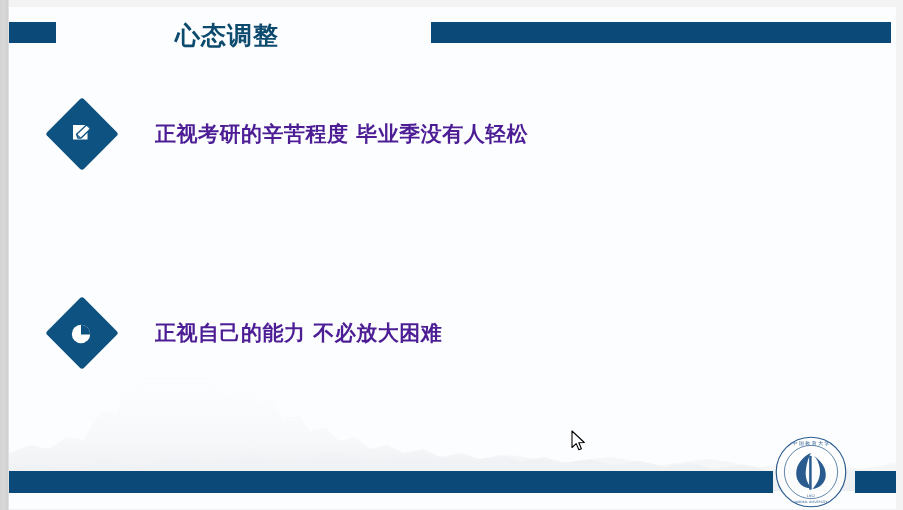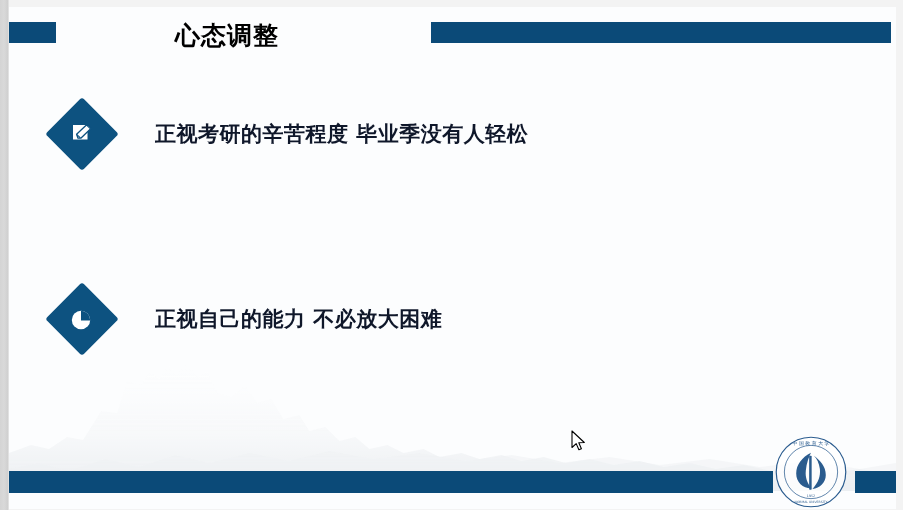--- a/index.html
+++ b/index.html
@@ -54,36 +54,36 @@
   #bottom-bar-right { left: 846px; bottom: 16px; width: 48px;  height: 22px; }
 
   
   #page-title {
     position: absolute;
     left: 166px;
     top: 12px;
     font-family: "DejaVu Sans", "Liberation Sans", sans-serif;
     font-size: 25px;
     font-weight: 700;
-    color: #000000;
+    color: #0c4a6e;
     letter-spacing: 1px;
     white-space: nowrap;
   }
 
   
   .bullet-row {
     position: absolute;
     left: 38px;
     display: flex;
     align-items: center;
     height: 72px;
   }
   #bullet-row-0 { top: 91px; }
   #bullet-row-1 { top: 189px; }
-  #bullet-row-2 { top: 276px; }
+  #bullet-row-2 { top: 290px; }
 
   .diamond {
     width: 52px;
     height: 52px;
     background: #0d5280;
     transform: rotate(45deg);
     border-radius: 3px;
     display: flex;
     align-items: center;
     justify-content: center;
@@ -96,21 +96,21 @@
     height: 26px;
     display: flex;
     align-items: center;
     justify-content: center;
   }
   .bullet-text {
     margin-left: 47px;
     font-family: "DejaVu Serif", "Liberation Serif", serif;
     font-size: 21px;
     font-weight: 700;
-    color: #0f172a;
+    color: #4c1d95;
     white-space: nowrap;
     letter-spacing: 0.5px;
   }
 
   
   #university-seal {
     position: absolute;
     right: 48px;
     bottom: 0px;
     width: 74px;

